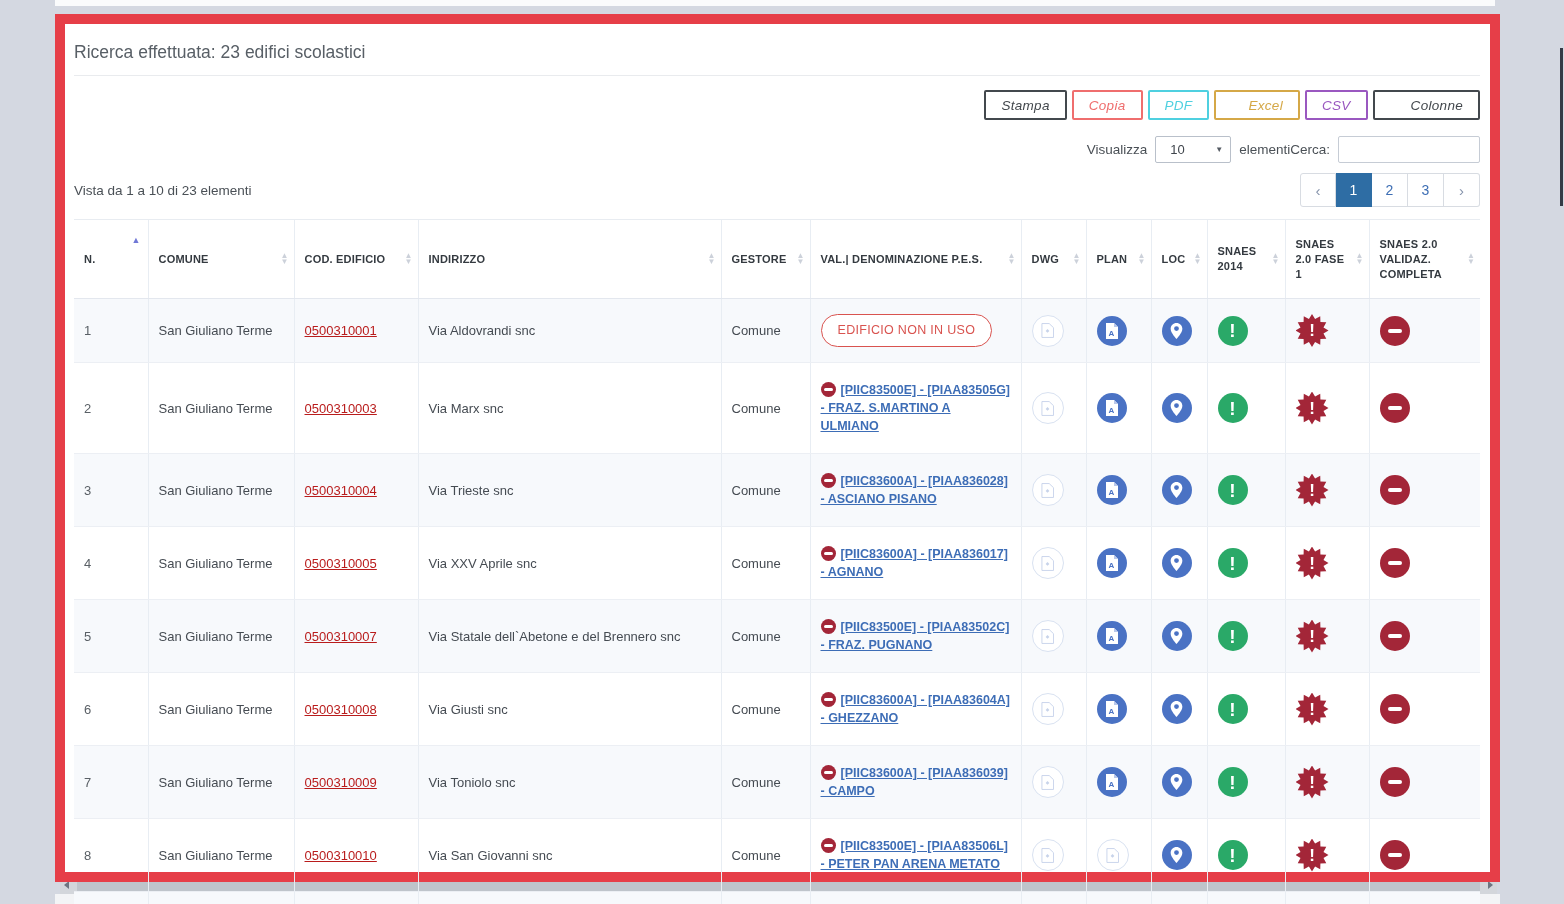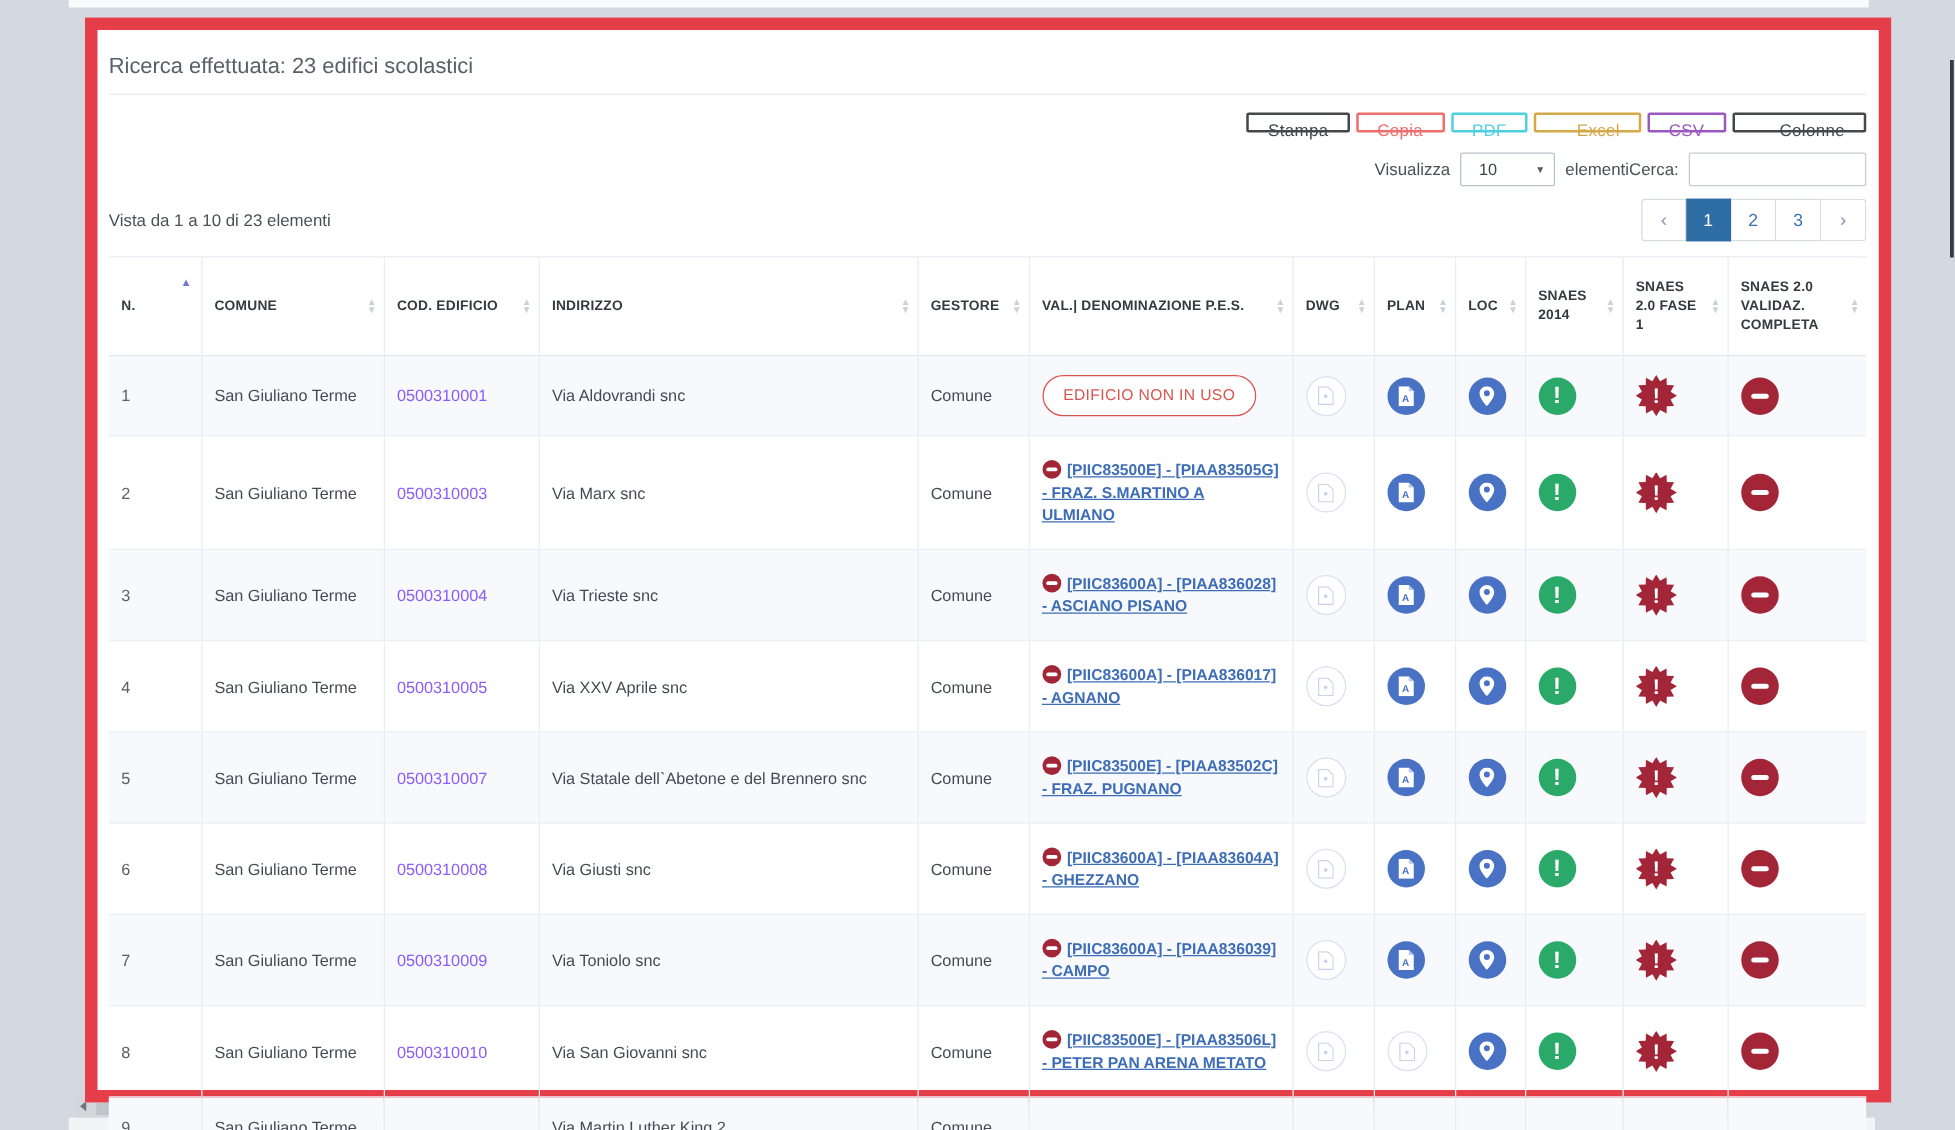--- a/index.html
+++ b/index.html
@@ -14,34 +14,34 @@
   .right-dark-line{position:absolute;left:1560px;top:48px;width:3px;height:158px;background:#343b46;z-index:1}
   .bottom-strip{position:absolute;left:55px;top:894px;width:1445px;height:10px;background:#f3f4f6;z-index:1}
   .hscrollbar{position:absolute;left:60px;top:877px;width:1437px;height:17px;background:#d3d6db;z-index:1}
   .hscrollbar .thumb{position:absolute;left:17px;right:17px;top:2px;height:13px;background:#bfc4cb}
   .hscrollbar .arr{position:absolute;top:4px;width:0;height:0;border-top:4px solid transparent;border-bottom:4px solid transparent}
   .hscrollbar .arr.left{left:4px;border-right:5px solid #6d7480}
   .hscrollbar .arr.right{right:4px;border-left:5px solid #6d7480}
 
   
   .panel{
-    position:absolute;left:68px;top:14px;width:1445px;height:868px;
+    position:absolute;left:55px;top:14px;width:1445px;height:868px;
     box-sizing:border-box;border:10px solid #e63e48;background:#fff;z-index:2;
   }
   .content{padding:14px 10px 0 9px}
 
   .page-title{font-size:17.5px;color:#585f66;margin:4px 0 12px 0;font-weight:normal}
   .title-rule{border:none;border-top:1px solid #e9ebee;margin:0}
 
   
   .toolbar{display:flex;justify-content:flex-end;margin-top:14px}
   .tb-btn{
     background:#fff;border:2px solid #43484d;color:#33383d;
     font-family:inherit;font-size:13.5px;letter-spacing:.3px;
-    padding:5px 15px;margin-left:5px;border-radius:2px;cursor:pointer;height:16px;
+    padding:5px 15px;margin-left:5px;border-radius:2px;cursor:pointer;height:30px;font-style:italic;
   }
 
   
   .controls-row{display:flex;justify-content:flex-end;align-items:center;margin-top:16px;font-size:13.5px;color:#4a5056}
   .left-group,.right-group{display:flex;align-items:center}
   .select-box{
     width:76px;height:27px;border:1px solid #b9c0ca;border-radius:2px;margin:0 8px;
     display:flex;align-items:center;justify-content:space-between;
     padding:0 7px 0 14px;box-sizing:border-box;font-size:13px;color:#3f454c;cursor:pointer;background:#fff;gap:28px;
   }
@@ -75,21 +75,21 @@
   .grid td{
     font-size:13px;padding:15px 10px;vertical-align:middle;line-height:17px;
     border-bottom:1px solid #eceff4;word-wrap:break-word;
   }
   .grid tr.odd td{background:#f7f9fc}
   .td-n{font-size:11.5px;color:#5a6066}
   .th-sort{position:absolute;right:5px;top:50%;transform:translateY(-50%);display:flex;flex-direction:column}
   .th-sort i{font-style:normal;font-size:8px;line-height:6px;color:#ccd1da}
   .th-sort-active{position:absolute;right:7px;top:13px;font-size:9px;color:#7078d6;font-style:normal}
 
-  a.code-link{color:#8b5cf6;cursor:pointer}
+  a.code-link{color:#b91c1c;text-decoration:underline;cursor:pointer}
   a.pes-link{color:#3d6db6;text-decoration:underline;font-weight:bold;font-size:12.5px;cursor:pointer}
   .pes-line{margin:3px 0}
   .badge-pill{
     display:inline-block;border:1px solid #d9534f;color:#d9534f;border-radius:20px;
     padding:7px 16px;font-size:12.5px;letter-spacing:.3px;background:#fff;
   }
   .mini-minus{display:inline-block;width:15px;height:15px;border-radius:50%;background:#a32638;position:relative;vertical-align:-3px;margin-right:5px}
   .mini-minus::after{content:"";position:absolute;left:3px;right:3px;top:6px;height:3px;border-radius:2px;background:#fff}
 
   

